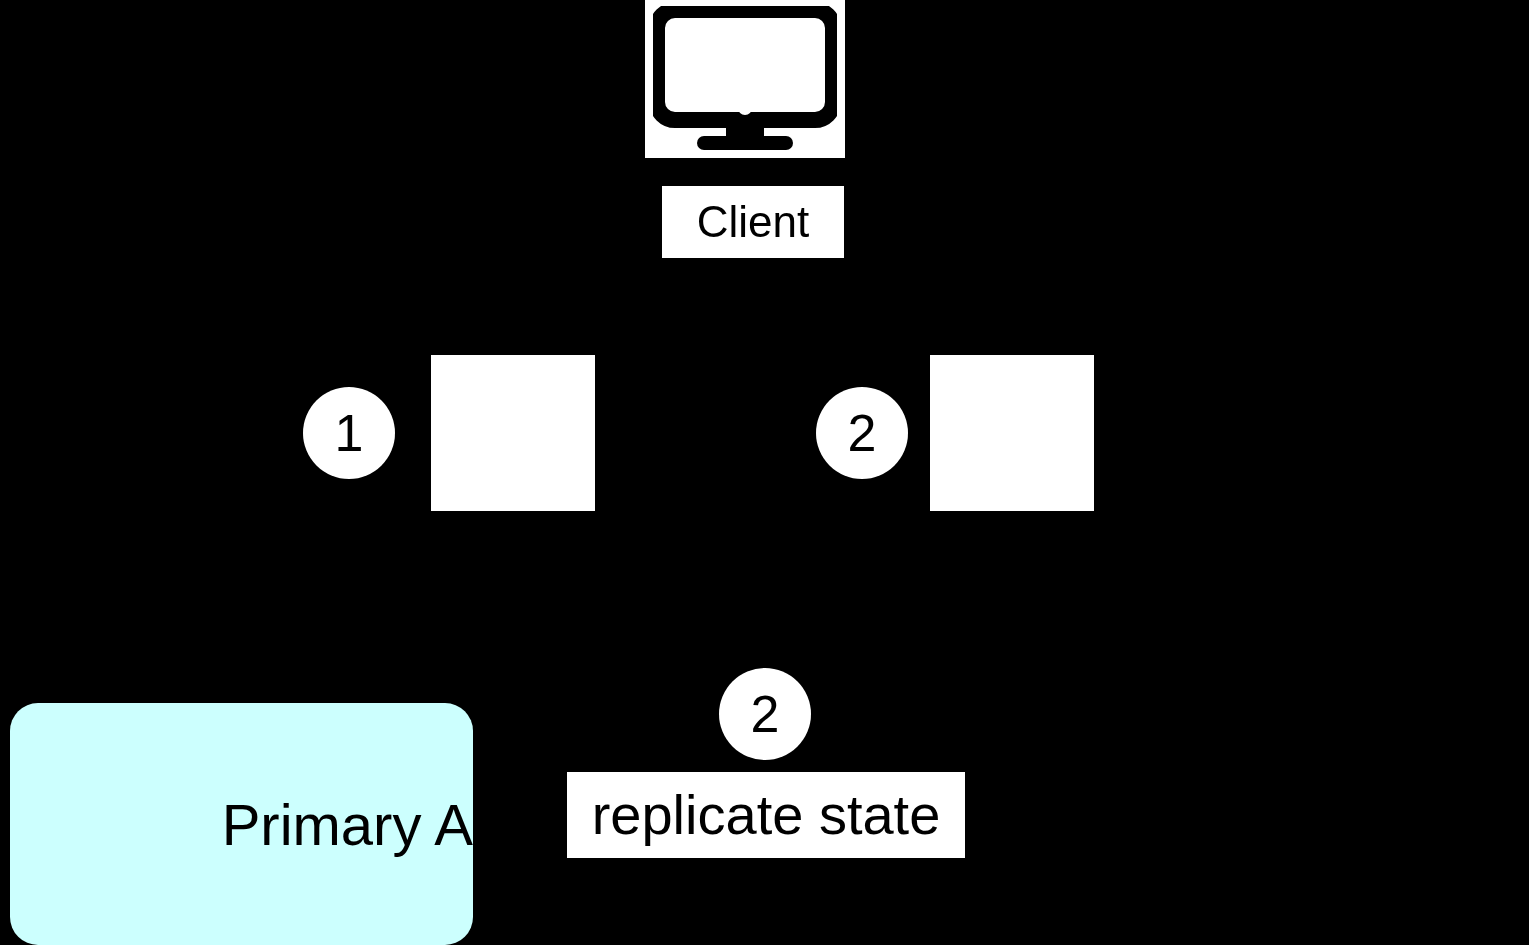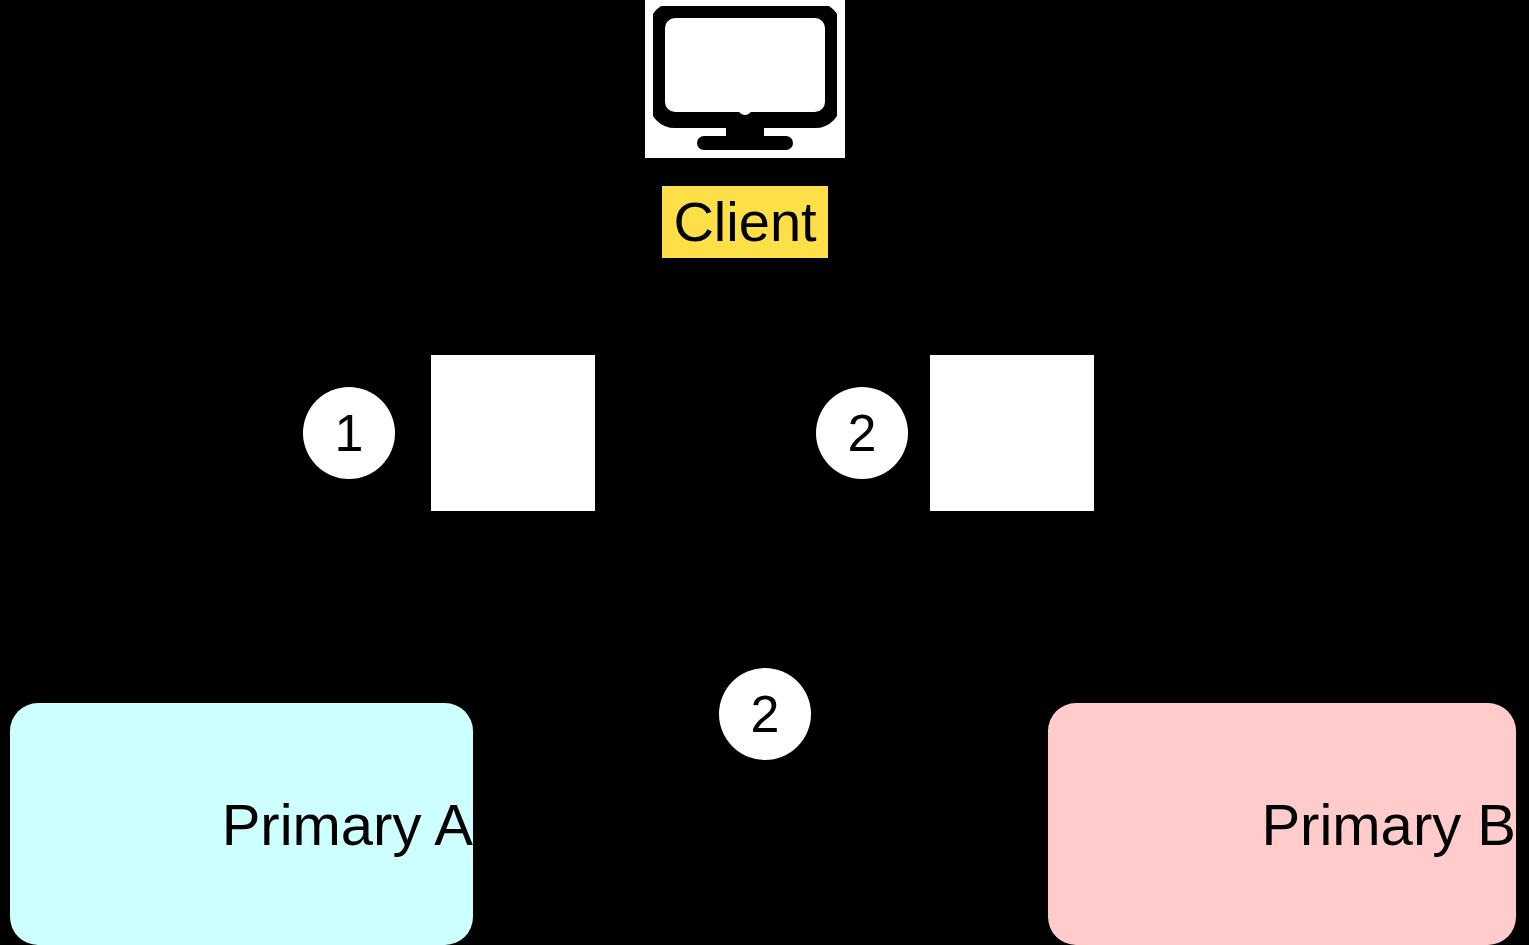--- a/index.html
+++ b/index.html
@@ -27,25 +27,25 @@
     display: flex;
     align-items: center;
     justify-content: center;
   }
   .client-icon-box svg { display: block; }
 
   .client-label {
     position: absolute;
     left: 662px;
     top: 186px;
-    width: 166px;
+    width: 182px;
     height: 72px;
-    background: #fde047;
+    background: #ffffff;
     color: #000000;
-    font-size: 56px;
+    font-size: 44px;
     line-height: 72px;
     text-align: center;
     white-space: nowrap;
     letter-spacing: 0px;
   }
 
   
   .step-circle {
     position: absolute;
     width: 92px;
@@ -139,22 +139,20 @@
 
   <div class="step-circle" id="step-2-circle">2</div>
 
   <div class="edge-label two-line" id="label-rw-2">
     <div>reads</div>
     <div>writes</div>
   </div>
 
   <div class="step-circle" id="step-2b-circle">2</div>
 
+  <div class="edge-label" id="label-replicate">replicate state</div>
 
   <div class="node-box" id="node-primary-a">
     <span>Primary A</span>
   </div>
 
-  <div class="node-box" id="node-primary-b">
-    <span>Primary B</span>
-  </div>
 
 </div>
 
 </body></html>

